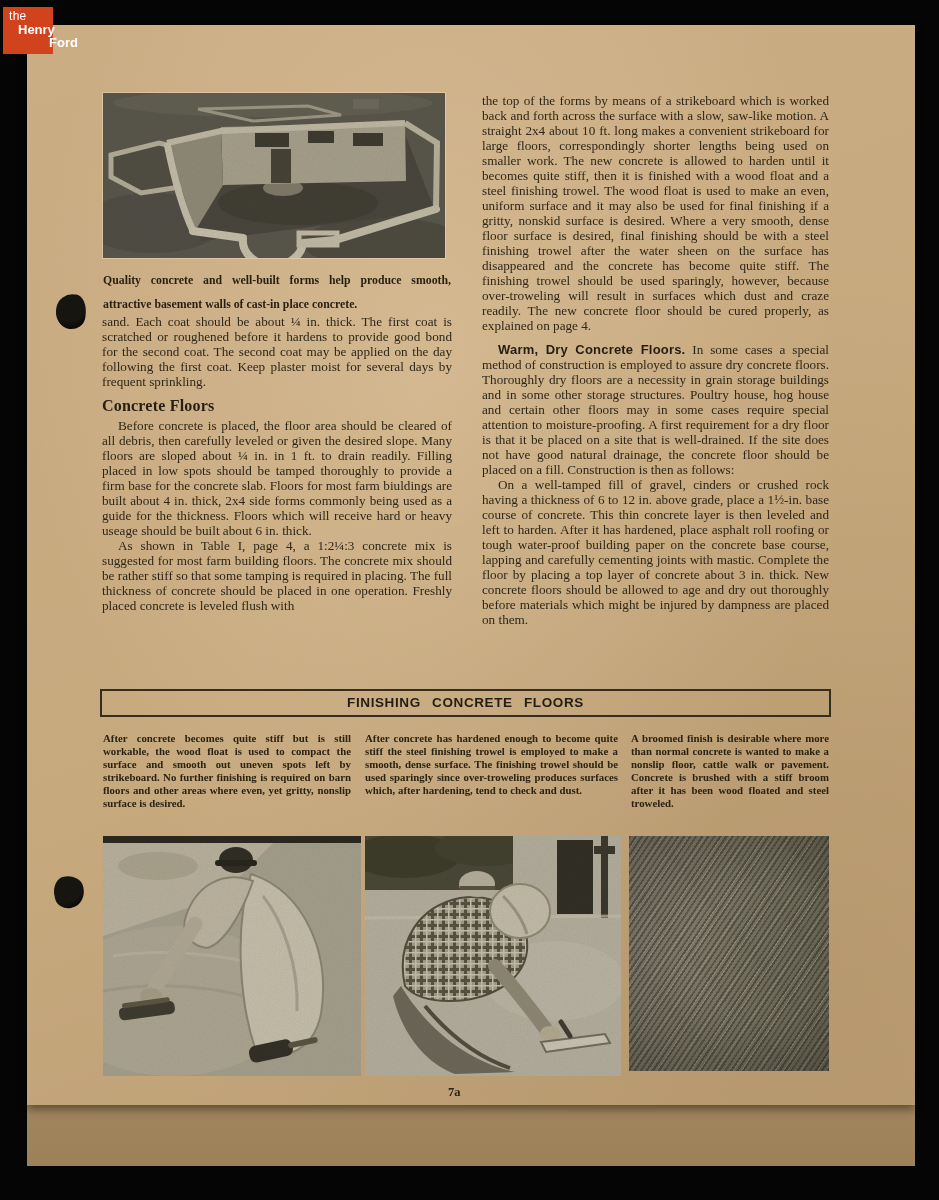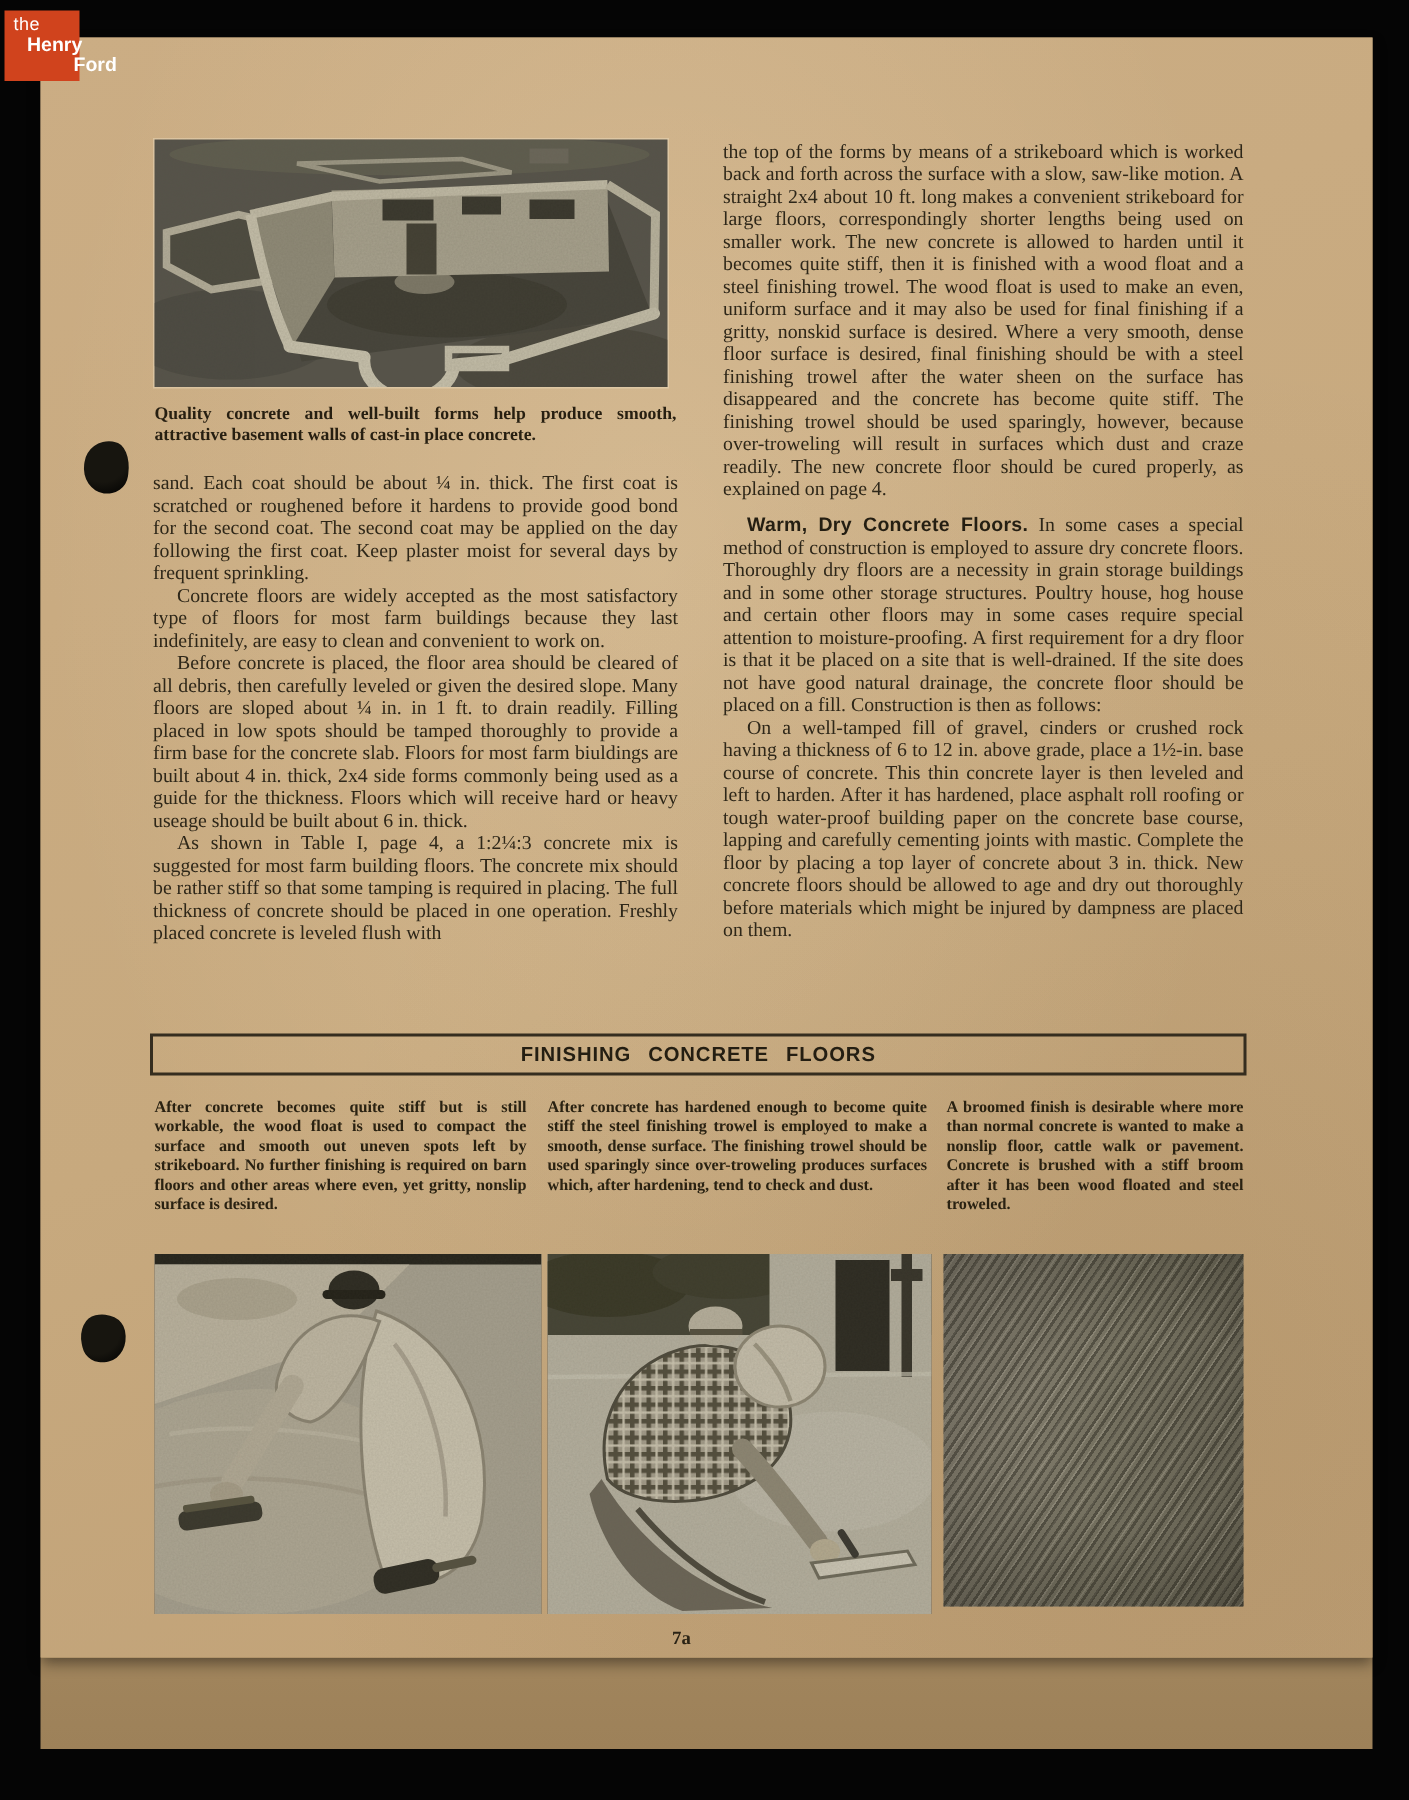--- a/index.html
+++ b/index.html
@@ -46,21 +46,21 @@
   .colhead{
     font-size:16px;font-weight:700;color:#261f13;margin:9px 0 5px 0 !important;
     text-align:left;letter-spacing:.2px;
   }
   .subhead{
     font-family:"Liberation Sans", sans-serif;
     font-weight:700;font-size:13px;color:#241e12;letter-spacing:.2px;
   }
   .caption{
     left:103px;top:268px;width:348px;
-    font-size:11.8px;line-height:14px;font-weight:700;color:#271f11;
+    font-size:11.8px;line-height:24px;font-weight:700;color:#271f11;
     text-align:justify;
   }
   .leftcol{left:102px;top:314px;width:350px;}
   .rightcol{left:482px;top:93px;width:347px;}
   
   .finish-box{
     left:100px;top:689px;width:727px;height:24px;
     border:2px solid #352d1f;
     text-align:center;line-height:24px;
     font-family:"Liberation Sans", sans-serif;font-weight:700;font-size:13.5px;
@@ -146,21 +146,21 @@
     <path d="M200,150 L232,147 L333,116" fill="none" stroke="#c2bca7" stroke-width="8" stroke-linecap="round"></path>
     <rect x="196" y="140" width="38" height="12" fill="none" stroke="#c2bca7" stroke-width="5"></rect>
     <rect width="342" height="165" filter="url(#grain)" opacity="0.35"></rect>
   </svg>
 </div>
 
 <div class="abs caption">Quality concrete and well-built forms help produce smooth, attractive basement walls of cast-in place concrete.</div>
 
 <div class="abs leftcol body-text">
   <p>sand. Each coat should be about ¼ in. thick. The first coat is scratched or roughened before it hardens to provide good bond for the second coat. The second coat may be applied on the day following the first coat. Keep plaster moist for several days by frequent sprinkling.</p>
-  <p class="indent">Concrete floors are widely accepted as the most satisfactory type of floors for most farm buildings because they last indefinitely, are easy to clean and convenient to work on.</p>
+  <p class="colhead">Concrete Floors</p>
   <p class="indent">Before concrete is placed, the floor area should be cleared of all debris, then carefully leveled or given the desired slope. Many floors are sloped about ¼ in. in 1 ft. to drain readily. Filling placed in low spots should be tamped thoroughly to provide a firm base for the concrete slab. Floors for most farm biuldings are built about 4 in. thick, 2x4 side forms commonly being used as a guide for the thickness. Floors which will receive hard or heavy useage should be built about 6 in. thick.</p>
   <p class="indent">As shown in Table I, page 4, a 1:2¼:3 concrete mix is suggested for most farm building floors. The concrete mix should be rather stiff so that some tamping is required in placing. The full thickness of concrete should be placed in one operation. Freshly placed concrete is leveled flush with</p>
 </div>
 
 <div class="abs rightcol body-text">
   <p class="gap-after">the top of the forms by means of a strikeboard which is worked back and forth across the surface with a slow, saw-like motion. A straight 2x4 about 10 ft. long makes a convenient strikeboard for large floors, correspondingly shorter lengths being used on smaller work. The new concrete is allowed to harden until it becomes quite stiff, then it is finished with a wood float and a steel finishing trowel. The wood float is used to make an even, uniform surface and it may also be used for final finishing if a gritty, nonskid surface is desired. Where a very smooth, dense floor surface is desired, final finishing should be with a steel finishing trowel after the water sheen on the surface has disappeared and the concrete has become quite stiff. The finishing trowel should be used sparingly, however, because over-troweling will result in surfaces which dust and craze readily. The new concrete floor should be cured properly, as explained on page 4.</p>
   <p class="indent">
     <span class="subhead">Warm, Dry Concrete Floors.</span>
     <span>In some cases a special method of construction is employed to assure dry concrete floors. Thoroughly dry floors are a necessity in grain storage buildings and in some other storage structures. Poultry house, hog house and certain other floors may in some cases require special attention to moisture-proofing. A first requirement for a dry floor is that it be placed on a site that is well-drained. If the site does not have good natural drainage, the concrete floor should be placed on a fill. Construction is then as follows:</span>
   </p>

